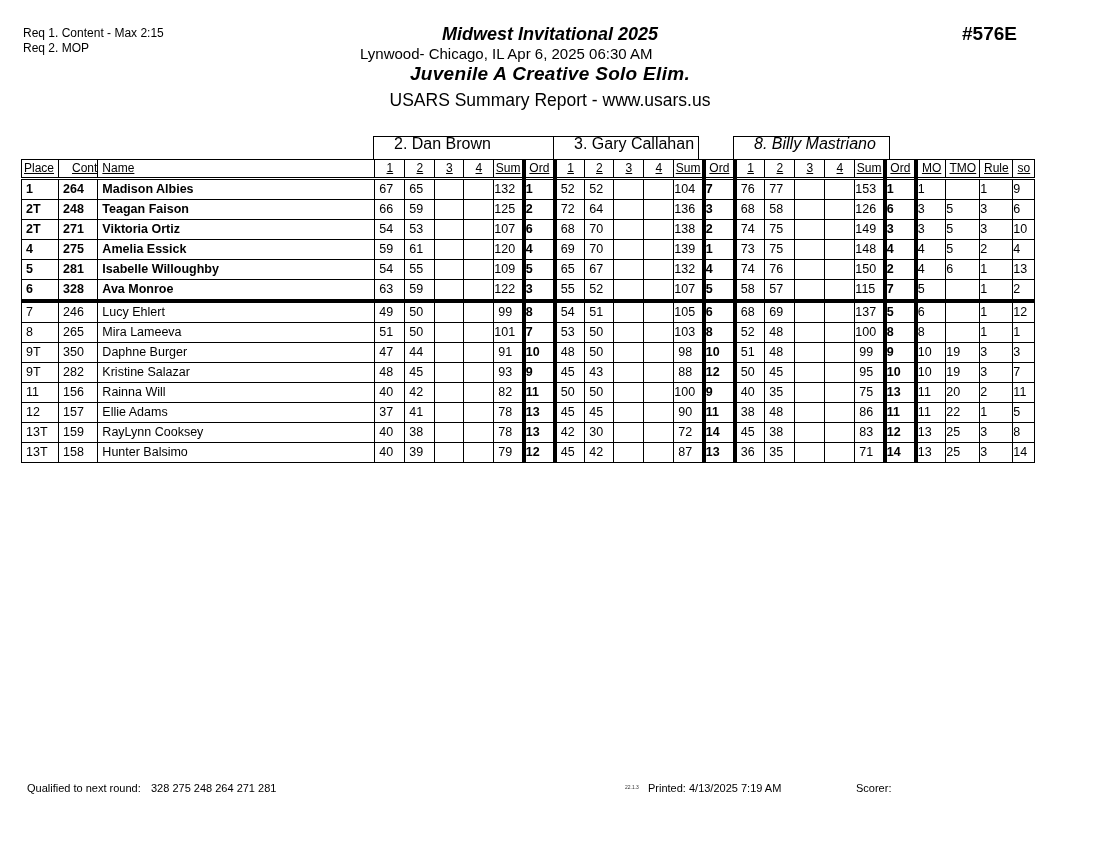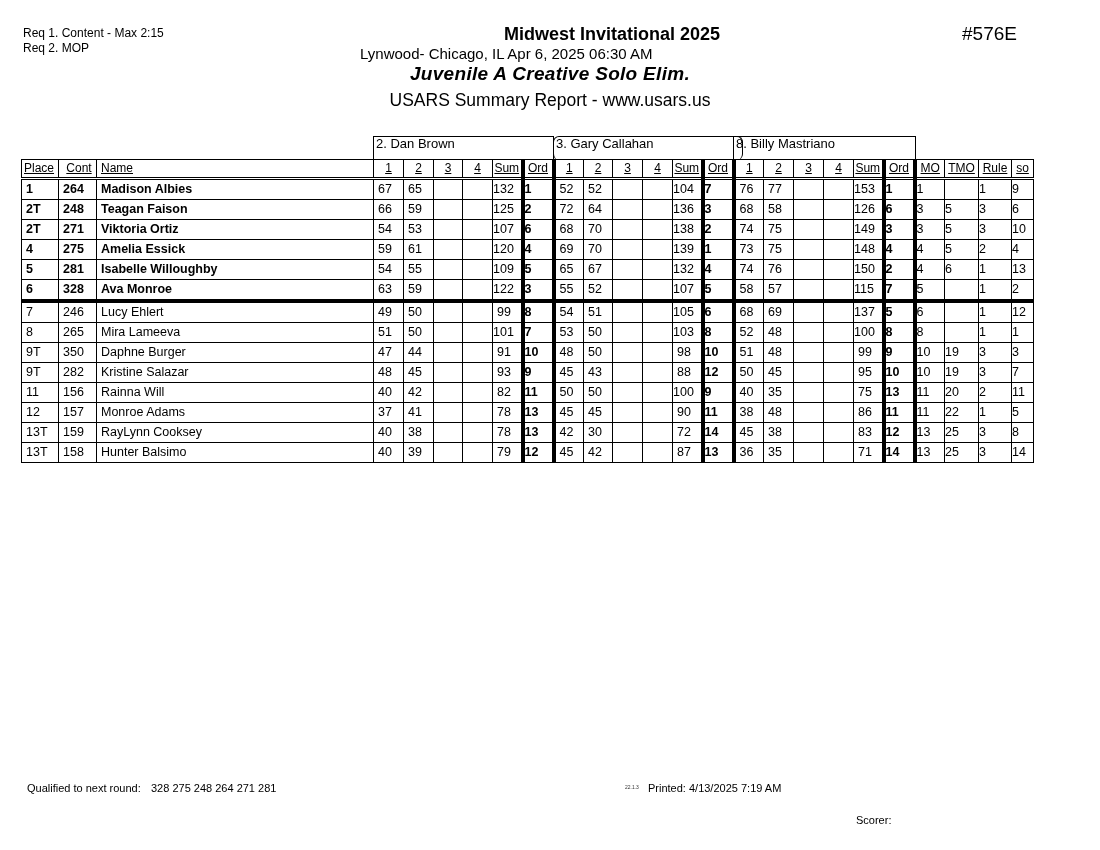--- a/index.html
+++ b/index.html
@@ -5,24 +5,24 @@
   html, body { margin: 0; padding: 0; background: #ffffff; }
   body { width: 1100px; height: 850px; position: relative; overflow: hidden;
          font-family: "Liberation Sans", sans-serif; color: #000; }
   .abs { position: absolute; }
   .req { left: 23px; font-size: 12px; line-height: 14px; }
   .title { left: 0; width: 1100px; text-align: center; }
   .t1 { top: 24px; font-size: 18px; font-weight: bold; left: 380px; width: 340px; }
   .t2 { top: 45px; font-size: 15px; left: 360px; width: 380px; }
   .t3 { top: 63px; font-size: 19px; font-weight: bold; letter-spacing: 0.3px; left: 340px; width: 420px; }
   .t4 { top: 90px; font-size: 17.5px; left: 340px; width: 420px; }
-  .code { top: 23px; left: 962px; font-size: 19px; font-weight: normal; }
+  .code { top: 23px; left: 962px; font-size: 19px; font-weight: bold; }
 
   .judge-box { top: 136px; height: 24px; border: 1px solid #000; border-bottom: none;
-               font-size: 13px; line-height: 14px; padding-left: 2px; box-sizing: border-box; }
+               font-size: 16px; line-height: 14px; padding-left: 20px; box-sizing: border-box; }
 
   table.grid { position: absolute; left: 21px; top: 159px; border-collapse: collapse;
                table-layout: fixed; font-size: 12.5px; }
   table.grid td, table.grid th { border: 1px solid #000; padding: 0 0 0 4px; height: 19px;
                line-height: 19px; white-space: nowrap; overflow: hidden; font-weight: normal;
                text-align: left; }
   table.grid th { font-size: 12px; height: 17px; line-height: 17px; }
   table.grid thead tr { border-bottom: 3px double #000; text-decoration: underline; }
   table.grid thead th { border-bottom: 3px double #000; }
   table.grid th.c { text-align: center; padding: 0; }
@@ -38,29 +38,29 @@
 
   .footer { top: 782px; font-size: 11px; }
   .tiny { font-size: 5px; top: 784px; left: 625px; color: #333; }
 </style>
 </head>
 <body>
 
 <div class="abs req" style="top:26px;">Req  1.  Content - Max 2:15</div>
 <div class="abs req" style="top:41px;">Req  2.  MOP</div>
 
-<div class="abs title t1" style="text-align:right;">Midwest Invitational 2025</div>
+<div class="abs title t1" style="text-align:center;font-style:italic;">Midwest Invitational 2025</div>
 <div class="abs title t2" style="text-align:left;">Lynwood- Chicago, IL  Apr 6, 2025  06:30 AM</div>
 <div class="abs title t3" style="text-align:center;font-style:italic;">Juvenile A Creative Solo Elim.</div>
 <div class="abs title t4" style="text-align:center;">USARS Summary Report - www.usars.us</div>
 <div class="abs code">#576E</div>
 
 <div class="abs judge-box" style="left:373px; width:181px;">2.  Dan Brown</div>
-<div class="abs judge-box" style="left:553px; width:190px;border-radius:6px;">3.  Gary Callahan</div>
-<div class="abs judge-box" style="left:733px; width:183px;">8.  Billy Mastriano</div>
+<div class="abs judge-box" style="left:553px; width:146px;">3.  Gary Callahan</div>
+<div class="abs judge-box" style="left:733px; width:157px;font-style:italic;">8.  Billy Mastriano</div>
 
 <table class="grid">
   <colgroup>
     <col style="width:37px">
       <col style="width:38px">
       <col style="width:277px">
     <col style="width:30px">
       <col style="width:30px">
       <col style="width:29px">
       <col style="width:30px">
@@ -79,21 +79,21 @@
       <col style="width:30px">
       <col style="width:31px">
     <col style="width:30px">
       <col style="width:34px">
       <col style="width:33px">
       <col style="width:22px">
   </colgroup>
   <thead>
     <tr>
       <th style="padding-left:2px;">Place</th>
-      <th style="padding-left:3px;text-align:center;">Cont</th>
+      <th style="padding-left:13px;">Cont</th>
       <th>Name</th>
       <th class="c">1</th>
       <th class="c">2</th>
       <th class="c">3</th>
       <th class="c">4</th>
       <th class="c">Sum</th>
       <th class="c ordh">Ord</th>
       <th class="c jstart">1</th>
       <th class="c">2</th>
       <th class="c">3</th>
@@ -406,21 +406,21 @@
         <td>75</td>
         <td class="ord">13</td>
         <td class="ctr mo">11</td>
         <td class="ctr">20</td>
         <td class="ctr">2</td>
         <td class="ctr">11</td>
       </tr>
       <tr>
         <td class="b">12</td>
         <td class="b">157</td>
-        <td class="b">Monroe Adams</td>
+        <td class="b">Ellie Adams</td>
         <td>37</td>
         <td>41</td>
         <td></td>
         <td></td>
         <td>78</td>
         <td class="ord">13</td>
         <td class="jstart">45</td>
         <td>45</td>
         <td></td>
         <td></td>
@@ -491,13 +491,13 @@
         <td class="ctr">3</td>
         <td class="ctr">14</td>
       </tr>
     </tbody>
 </table>
 
 <div class="abs footer" style="left:27px;">Qualified to next round:</div>
 <div class="abs footer" style="left:151px;">328 275 248 264 271 281</div>
 <div class="abs tiny">22.1.3</div>
 <div class="abs footer" style="left:648px;">Printed:  4/13/2025  7:19 AM</div>
-<div class="abs footer" style="left:856px;margin-top:32px;">Scorer:</div>
+<div class="abs footer" style="left:856px;">Scorer:</div>
 
 </body></html>

